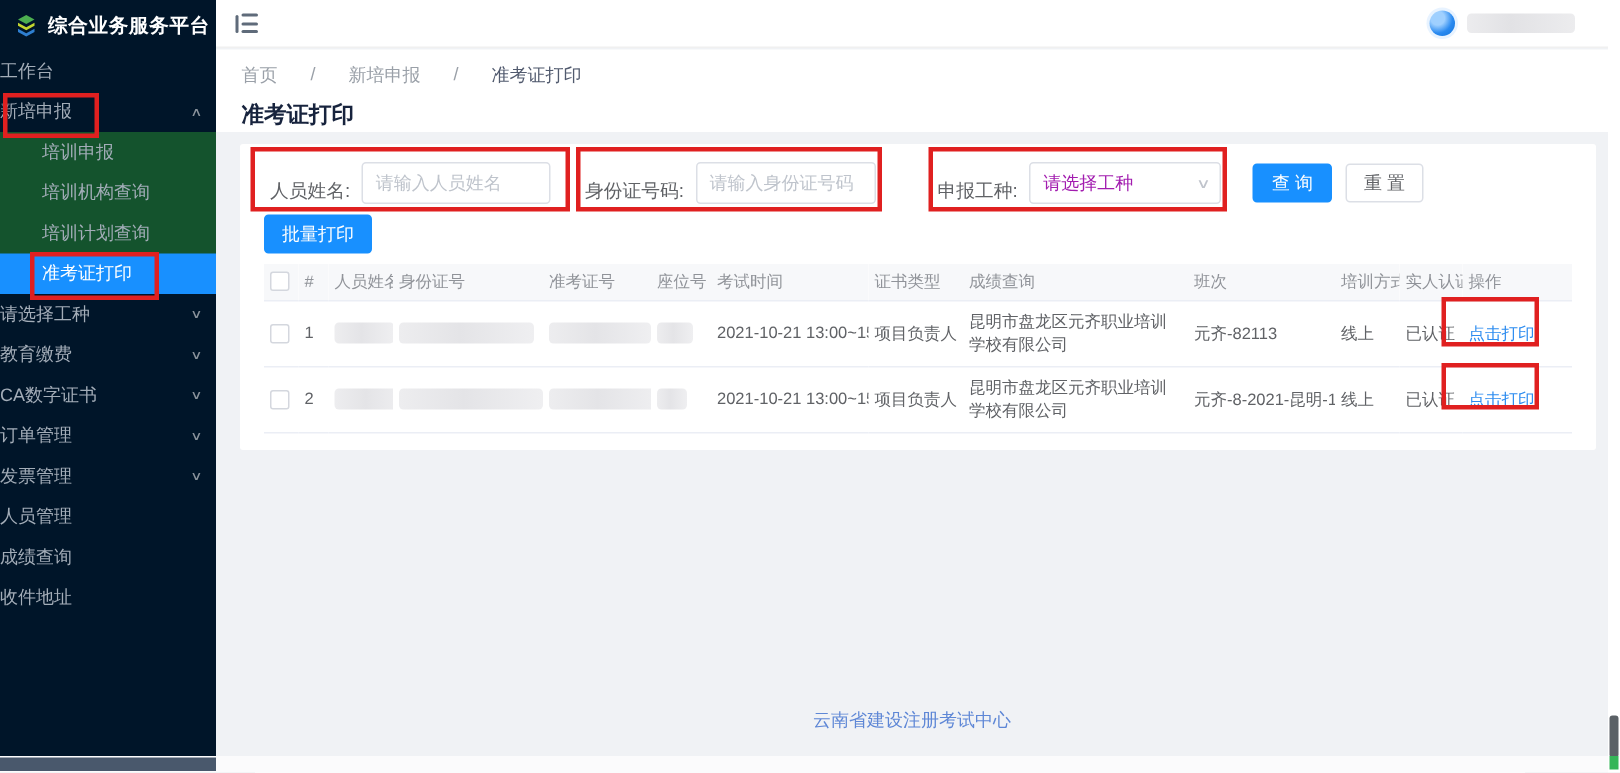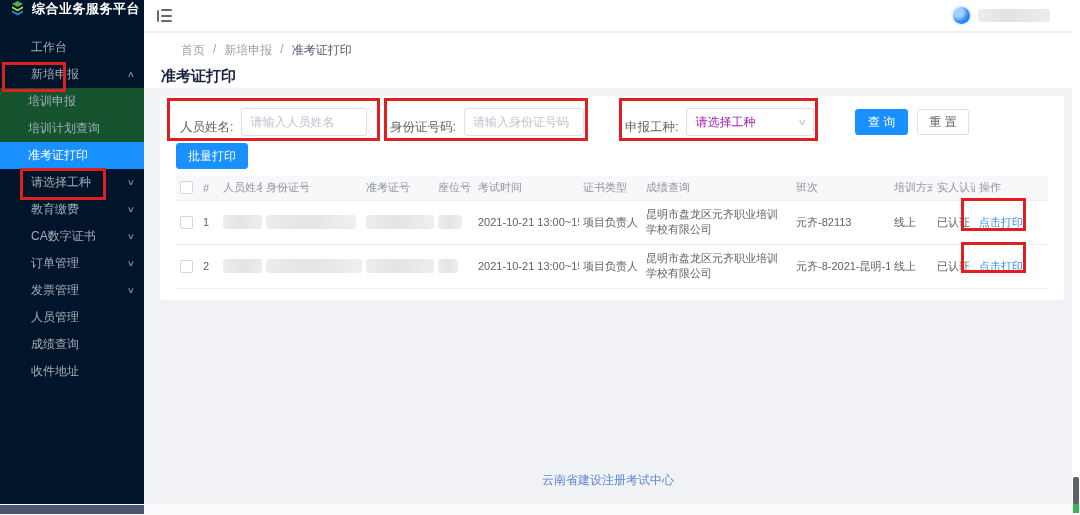--- a/index.html
+++ b/index.html
@@ -5,54 +5,54 @@
   * { margin:0; padding:0; box-sizing:border-box; }
   html,body { width:1080px; height:515px; }
   body {
     position:relative; overflow:hidden;
     background:#f0f2f5;
     font-family:"Liberation Sans", sans-serif;
     color:#606266;
   }
   
   .sidebar { position:absolute; left:0; top:0; width:144px; height:504px; background:#001529; z-index:2; }
-  .logo-row { height:34px; display:flex; gap:6px; padding-left:9px; }
+  .logo-row { height:34px; display:flex; align-items:center; gap:6px; padding-left:9px; }
   .logo-title { color:#ffffff; font-weight:bold; font-size:13px; letter-spacing:.5px; white-space:nowrap; }
-  .nav-item { position:relative; height:27px; line-height:27px; padding-left:31px; font-size:12px; color:#a3adb8; cursor:pointer; white-space:nowrap; }
+  .nav-item { position:relative; height:27px; line-height:27px; padding-left:0; font-size:12px; color:#a3adb8; cursor:pointer; white-space:nowrap; }
   .nav-item .caret { position:absolute; right:10px; top:0; font-size:8px; color:#8a939c; transform:scaleX(1.4); }
   .submenu { background:#14532d; }
   .submenu .nav-item { padding-left:28px; }
   .nav-item.active { background:#1890ff; color:#ffffff; }
   
   .topbar { position:absolute; left:144px; top:0; width:928px; height:32px; background:#ffffff; border-bottom:1px solid #f0f0f0; display:flex; align-items:center; padding:0 22px 0 13px; z-index:1; }
   .trigger { width:16px; height:14px; position:relative; cursor:pointer; }
   .trigger i { position:absolute; left:4px; height:2px; width:11px; background:#5f6b7a; border-radius:1px; }
   .trigger i:nth-child(1){ top:1px; } .trigger i:nth-child(2){ top:6px; } .trigger i:nth-child(3){ top:11px; }
   .trigger em { position:absolute; left:0; top:1px; width:2px; height:12px; background:#5f6b7a; border-radius:1px; }
   .topbar-right { margin-left:auto; display:flex; align-items:center; gap:8px; }
   .avatar { width:17px; height:17px; border-radius:50%; background:radial-gradient(circle at 32% 30%, #9fd0ff 0 28%, #2a8af0 60%, #1272d8 100%); box-shadow:0 0 0 2px #e8f3ff; }
   .redacted-user { width:72px; height:13px; border-radius:3px; background:linear-gradient(90deg,#ececee,#e2e2e5 40%,#ececee); }
   
   .page-header { position:absolute; left:144px; top:33px; width:928px; height:55px; background:#ffffff; padding:9px 0 0 17px; z-index:1; }
-  .breadcrumb { font-size:12px; color:#9aa0a8; display:flex; gap:8px;margin-left:20px; }
+  .breadcrumb { font-size:12px; color:#9aa0a8; display:flex; gap:22px; }
   .breadcrumb .crumb { cursor:pointer; }
   .breadcrumb .current { color:#515a6e; }
   .page-title { margin-top:8px; font-size:15px; font-weight:bold; color:#17233d; }
   
   .card { position:absolute; left:160px; top:96px; width:904px; height:204px; background:#ffffff; border-radius:2px; z-index:1; }
   .filter-group { position:absolute; top:12px; display:flex; align-items:center; }
   .fg1 { left:20px; } .fg2 { left:230px; } .fg3 { left:465px; }
   .filter-label { font-size:12.5px; color:#606266; margin-right:8px; white-space:nowrap;margin-top:11px; }
   .txt-input { height:28px; border:1px solid #dcdfe6; border-radius:3px; font-size:12px; padding:0 8px; color:#606266; outline:none; font-family:"Liberation Sans",sans-serif; }
   .txt-input::placeholder { color:#bfc4cc; }
   .w1 { width:126px; } .w2 { width:120px; }
   .select-box { width:128px; height:28px; border:1px solid #dcdfe6; border-radius:3px; display:flex; align-items:center; justify-content:space-between; padding:0 8px; cursor:pointer; background:#fff; }
   .select-placeholder { font-size:12px; color:#a21caf; }
   .select-arrow { font-size:9px; color:#c0c4cc; transform:scaleX(1.5); }
-  .btn-row { position:absolute; left:695px; top:13px; display:flex; gap:9px; }
+  .btn-row { position:absolute; left:675px; top:13px; display:flex; gap:9px; }
   .btn { height:26px; font-size:12px; border-radius:3px; display:inline-flex; align-items:center; justify-content:center; cursor:pointer; white-space:nowrap; font-family:"Liberation Sans",sans-serif; }
   .btn-primary { background:#1890ff; color:#ffffff; border:1px solid #1890ff; padding:0 12px; }
   .btn-plain { background:#ffffff; color:#606266; border:1px solid #dcdfe6; padding:0 11px; }
   .batch-btn { position:absolute; left:16px; top:47px; padding:0 11px; height:26px; }
   
   .tbl { position:absolute; left:16px; top:80px; width:872px; border-collapse:collapse; table-layout:fixed; font-size:11px; color:#606266; }
   .tbl th { height:24px; background:#f7f8fa; color:#909399; font-weight:normal; text-align:left; padding:0 4px; border-bottom:1px solid #ebeef5; white-space:nowrap; overflow:hidden; }
   .tbl td { height:44px; padding:2px 4px; border-bottom:1px solid #ebeef5; vertical-align:middle; overflow:hidden; }
   .nowrap { white-space:nowrap; }
   .checkbox { width:13px; height:13px; border:1px solid #d4d7de; border-radius:2px; background:#ffffff; cursor:pointer; }
@@ -89,20 +89,21 @@
     </svg>
     <span class="logo-title">综合业务服务平台</span>
   </div>
   <div class="nav-item">工作台</div>
   <div class="nav-item">
     <span>新培申报</span>
     <span class="caret">∧</span>
   </div>
   <div class="submenu">
     <div class="nav-item">培训申报</div>
+    <div class="nav-item">培训机构查询</div>
     <div class="nav-item">培训计划查询</div>
     <div class="nav-item active">准考证打印</div>
   </div>
   <div class="nav-item">
     <span>请选择工种</span>
     <span class="caret">∨</span>
   </div>
   <div class="nav-item">
     <span>教育缴费</span>
     <span class="caret">∨</span>

